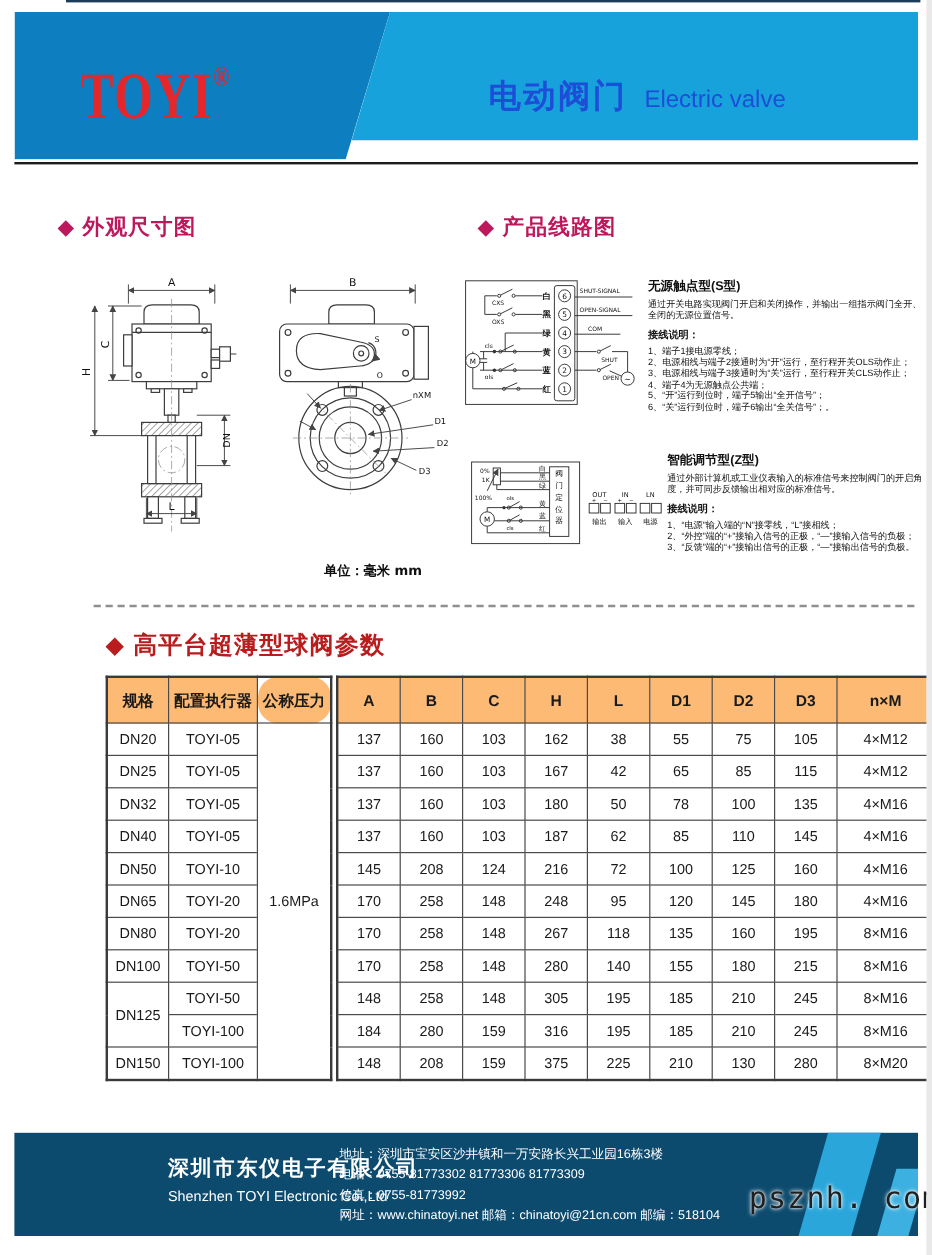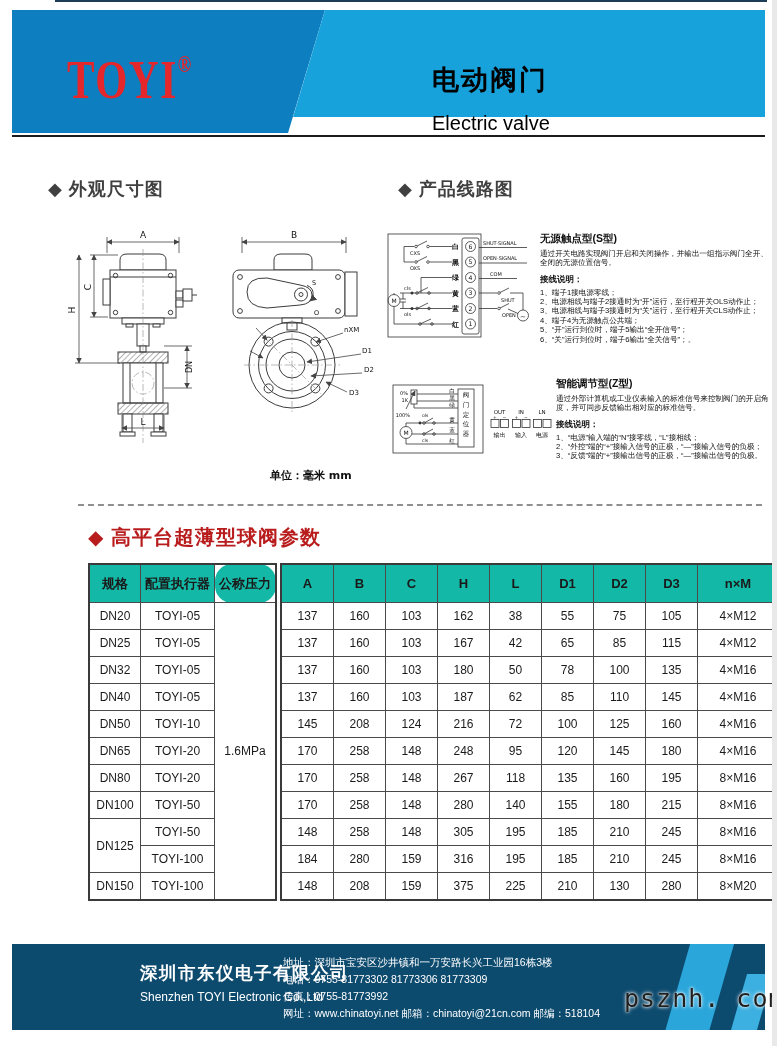--- a/index.html
+++ b/index.html
@@ -10,27 +10,27 @@
   .top-thin-line{position:absolute;left:55px;top:0;width:712px;height:2px;background:#1d3c57;}
   .band{position:absolute;left:12px;top:10px;width:753px;height:123px;}
   .band-dark{position:absolute;left:0;top:0;width:100%;height:100%;background:#0d7ec0;
              clip-path:polygon(0 0,313px 0,276px 123px,0 123px);}
   .band-light{position:absolute;left:0;top:0;width:100%;height:100%;background:#18a2dc;
              clip-path:polygon(313px 0,753px 0,753px 107px,281px 107px);}
   .logo{position:absolute;left:55px;top:42px;color:#e5262b;font-family:"Liberation Serif","DejaVu Serif",serif;
         font-weight:bold;font-size:55px;line-height:1;letter-spacing:2px;
         transform:scaleX(.75);transform-origin:left top;white-space:nowrap;}
   .logo .reg{font-size:24px;vertical-align:26px;letter-spacing:0;}
-  .hdr-title{position:absolute;left:420px;top:52px;display:flex;align-items:baseline;gap:14px;color:#000000;white-space:nowrap;flex-direction:column;}
+  .hdr-title{position:absolute;left:395px;top:52px;display:flex;align-items:baseline;gap:14px;color:#1d4ed8;white-space:nowrap;}
   .hdr-cn{font-size:27px;font-weight:bold;letter-spacing:2px;}
   .hdr-en{font-size:20px;}
   .band-underline{position:absolute;left:12px;top:135px;width:753px;height:2px;background:#1c1c1c;}
 
   
-  .sec-title{position:absolute;font-size:18px;font-weight:bold;color:#404040;letter-spacing:1px;white-space:nowrap;}
+  .sec-title{position:absolute;font-size:18px;font-weight:bold;color:#be185d;letter-spacing:1px;white-space:nowrap;}
 
   
   .draw-svg{position:absolute;left:60px;top:225px;}
   svg text{font-family:"DejaVu Sans","Liberation Sans",sans-serif;fill:#111;}
   .ln{stroke:#3d3d3d;stroke-width:1;fill:#fff;}
   .lnn{stroke:#3d3d3d;stroke-width:1;fill:none;}
   .dim{stroke:#444;stroke-width:.8;fill:none;}
   .cl{stroke:#8a8a8a;stroke-width:.6;fill:none;stroke-dasharray:7 2.5 1.5 2.5;}
   .cw{stroke:#333;stroke-width:.8;fill:none;}
 
@@ -43,21 +43,21 @@
 
   
   .dash-sep{position:absolute;left:78px;top:504px;width:684px;border-top:2px dashed #8f8f8f;}
 
   
   .tbl-title{position:absolute;left:88px;top:524px;font-size:20px;font-weight:bold;color:#b91c1c;letter-spacing:1px;}
   .table-wrap{position:absolute;left:88px;top:563px;white-space:nowrap;}
   .table-wrap table{border-collapse:collapse;border:2px solid #3a3a3a;display:inline-table;vertical-align:top;background:#fff;}
   #tbl-left{margin-right:3px;}
   th,td{border:1px solid #4a4a4a;text-align:center;color:#1a1a1a;padding:0 4px;}
-  th{height:37px;background:#14b8a6;font-size:13px;font-weight:bold;}
+  th{height:37px;background:#fdba74;font-size:13px;font-weight:bold;}
   td{height:26px;font-size:12px;}
   #tbl-left th:nth-child(1){width:42px;}
   #tbl-left th:nth-child(2){width:64px;}
   #tbl-left th:nth-child(3){width:48px;border-radius:17px;}
   #tbl-right th{width:43px;}
   #tbl-right th:last-child{width:72px;}
 
   
   .footer{position:absolute;left:12px;top:944px;width:753px;height:86px;background:#0c4a6e;overflow:hidden;}
   .f-accent1{position:absolute;right:44px;top:-6px;width:44px;height:120%;background:#2aa6db;transform:skewX(-16deg);}

